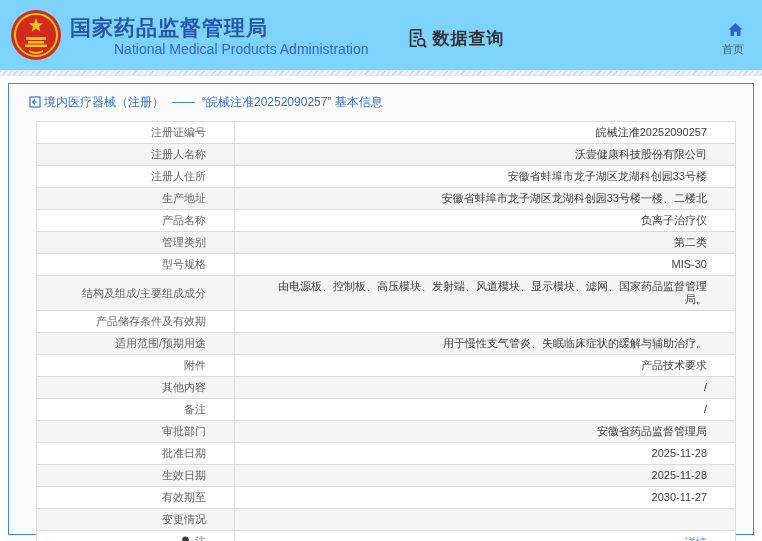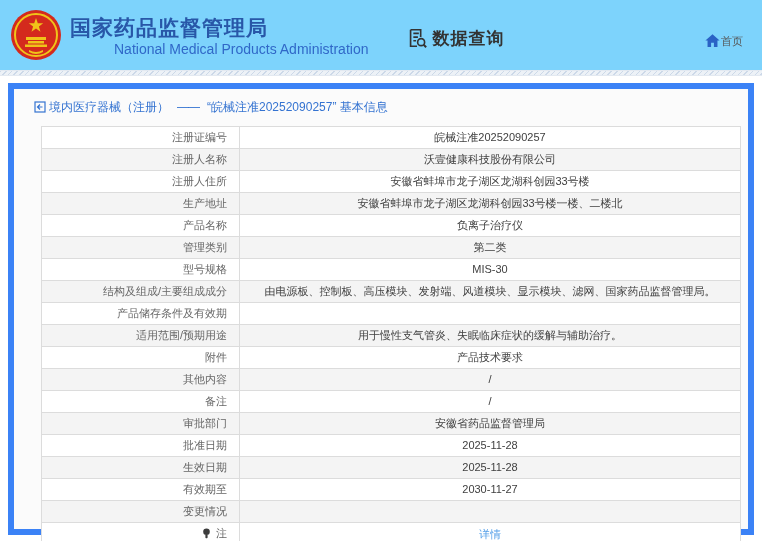--- a/index.html
+++ b/index.html
@@ -11,42 +11,42 @@
   .brand { display:flex; align-items:center; }
   .emblem { width:52px; height:52px; flex:0 0 52px; }
   .brand-text { margin-left:8px; }
   .brand-title { font-size:21px; font-weight:bold; color:#2857a8; letter-spacing:1px; line-height:25px; }
   .brand-sub { font-size:14px; color:#3068c8; line-height:14px; margin-top:2px;padding-left:44px; }
   .section { display:flex; align-items:center; margin-left:38px; margin-top:6px; }
   .dq-icon { width:22px; height:22px; margin-right:4px; }
   .section-title { font-size:17px; color:#333; font-weight:600; letter-spacing:1px; }
   .header-spacer { flex:1; }
   .nav { display:flex; align-items:flex-start; gap:26px; margin-top:8px; }
-  .nav-item { display:flex; flex-direction:row; align-items:flex-end; cursor:pointer; min-width:40px; }
+  .nav-item { display:flex; flex-direction:column; align-items:flex-end; cursor:pointer; min-width:40px; }
   .nav-item svg { width:17px; height:17px; }
   .nav-label { font-size:11px; color:#555; margin-top:4px; white-space:nowrap; }
 
   
   .hatch { height:6px; width:100%;
     background:repeating-linear-gradient(135deg, rgba(110,145,190,0.35) 0 1px, rgba(235,240,246,0.9) 1px 4px);
     border-top:1px solid #e3e9f1; border-bottom:1px solid #e3e9f1; }
 
   
   .container { margin:7px 8px 0 8px; height:452px; background:#fbfbfb;
-    border:6px solid #3b82f6; padding:10px 0 0 20px; }
+    border:1px solid #3b82f6; padding:10px 0 0 20px; }
   .breadcrumb { font-size:12px; color:#3473d1; display:flex; align-items:center; height:16px; }
   .breadcrumb .bc-icon { width:12px; height:12px; margin-right:3px; flex:0 0 12px; }
   .bc-part { white-space:nowrap; }
   .bc-sep { margin:0 8px; letter-spacing:-1px; }
 
   
   table.info { border-collapse:collapse; margin:11px 0 0 7px; width:700px; table-layout:fixed; }
-  table.info td { border:1px solid #dcdcdc; font-size:11px; padding:4px 12px; height:21px; line-height:13px; }
+  table.info td { border:1px solid #dcdcdc; font-size:11px; padding:4px 28px; height:21px; line-height:13px; }
   td.label-cell { width:198px; text-align:right; color:#666; background:transparent; }
-  td.value-cell { color:#404040; text-align:center; }
+  td.value-cell { color:#404040; text-align:right; }
   table.info tr:nth-child(even) { background:#f4f4f4; }
   table.info tr:nth-child(odd) { background:#ffffff; }
   a.detail-link { color:#56a0e8; text-decoration:none; cursor:pointer; }
   .note-icon { display:inline-block; vertical-align:-2px; margin-right:2px; }
 </style>
 </head>
 <body>
 
 <div class="header">
   <div class="brand">

